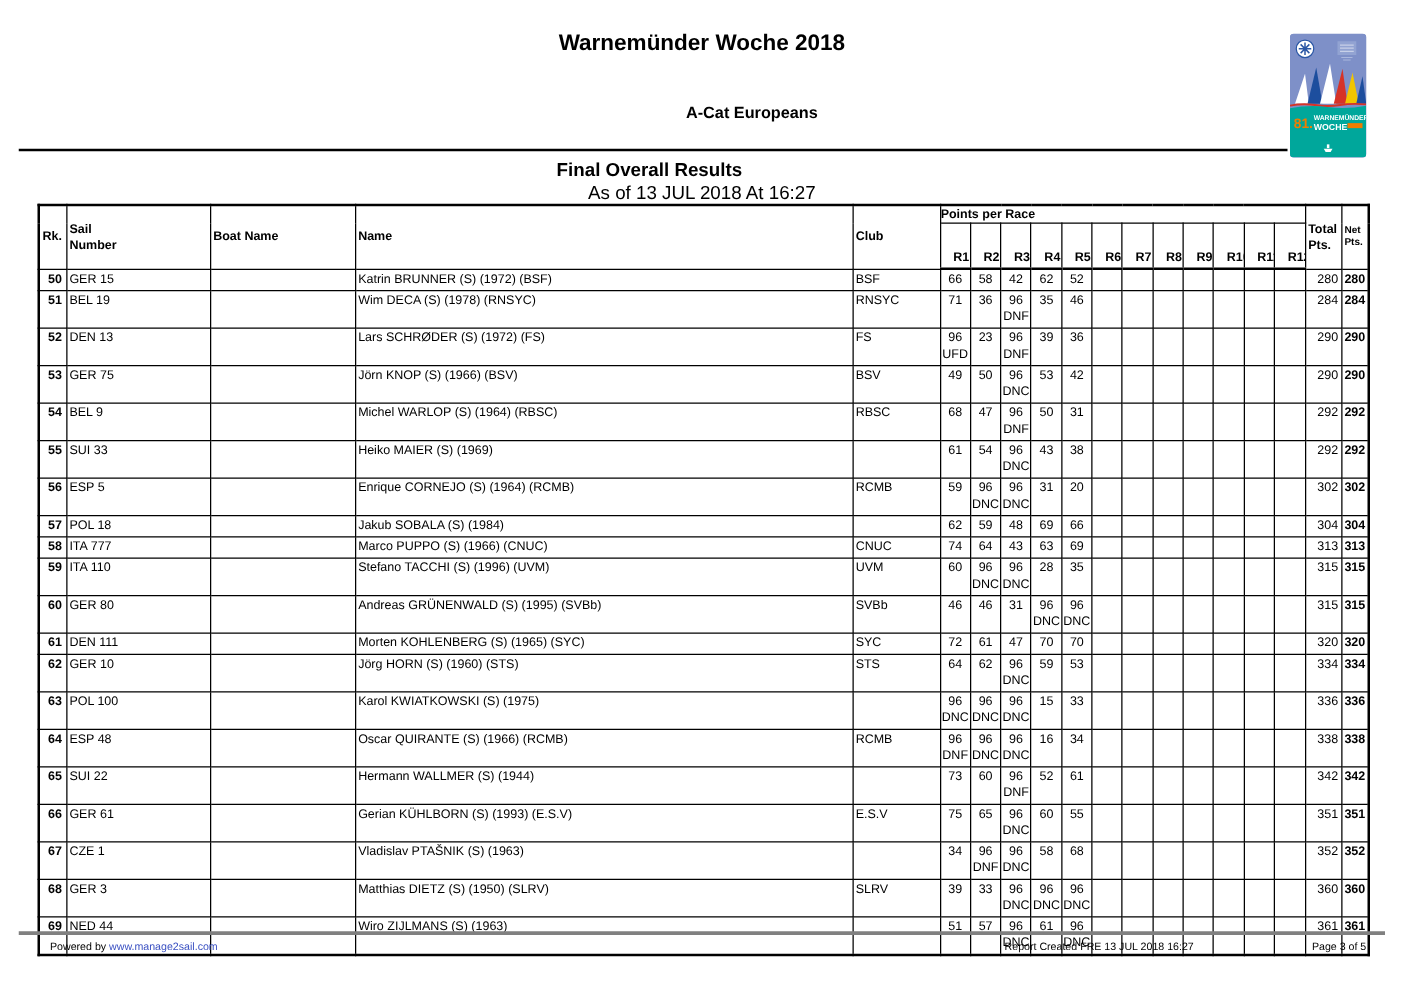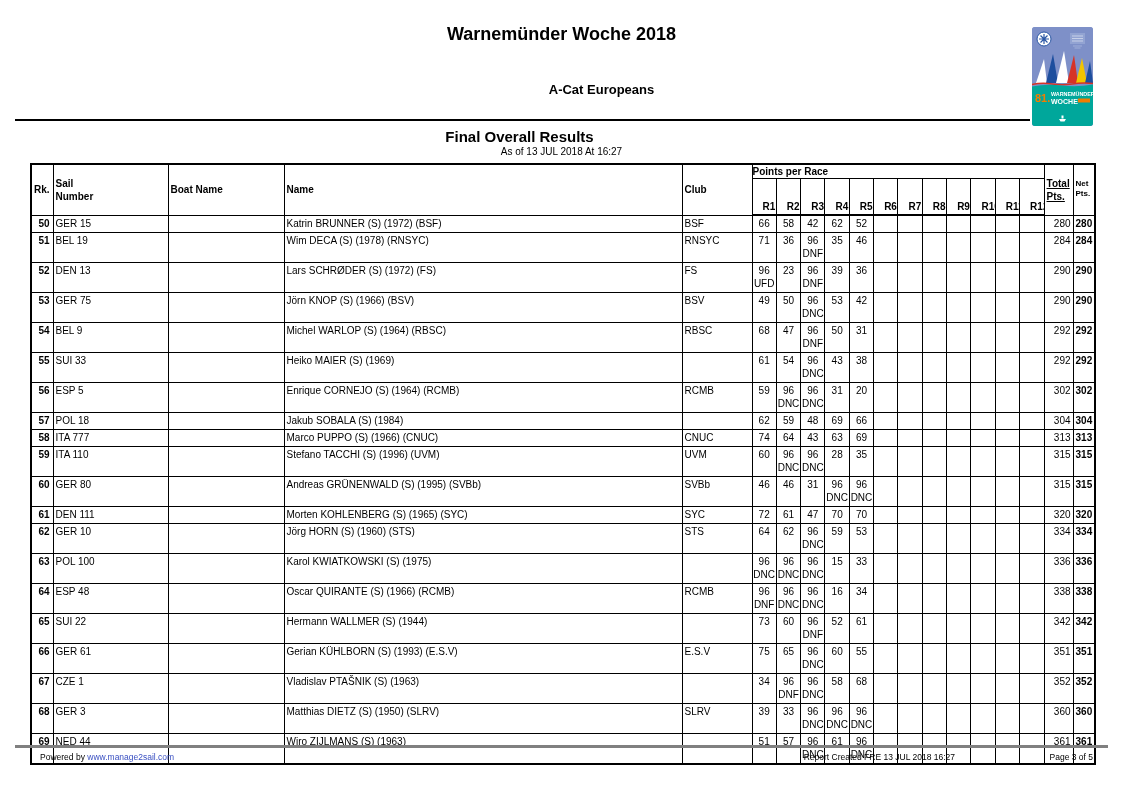--- a/index.html
+++ b/index.html
@@ -8,38 +8,38 @@
     font-family:"Liberation Sans", sans-serif; color:#000; overflow:hidden;
   }
   .evt-title { position:absolute; top:24px; left:0; width:1123px; text-align:center;
     font-size:18px; font-weight:bold; }
   .class-title { position:absolute; top:82px; left:0; width:1123px; text-align:center;
     font-size:13px; font-weight:bold;padding-left:40px; }
   .hr-line { position:absolute; top:119px; left:15px; width:1015px; height:2px; background:#000; }
   .report-title { position:absolute; top:128px; left:0; width:1039px; text-align:center;
     font-size:15px; font-weight:bold; }
   .report-subtitle { position:absolute; top:146px; left:0; width:1123px; text-align:center;
-    font-size:10px; }
+    font-size:15px; }
 
   
   .logo { position:absolute; left:1032px; top:27px; width:61px; height:99px;
     border-radius:3px; overflow:hidden; background:#7e90c8; }
   .logo svg { display:block; }
 
   
   table.results { position:absolute; left:30px; top:163px; width:1064px;
     border-collapse:collapse; table-layout:fixed; border:2px solid #000; }
   .results th, .results td { border:1px solid #000; padding:1px 2px;
     font-size:10px; line-height:13px; vertical-align:top; overflow:hidden; }
   .results thead th { font-weight:bold; text-align:left; vertical-align:middle; }
   .results thead tr.hrow2 th { border-bottom:2px solid #000;padding-left:10px; }
   th.c-ppr { text-align:center; height:12px; vertical-align:middle; padding:0; }
   tr.hrow2 th { text-align:center; vertical-align:bottom; height:33px; }
   th.c-sail, th.c-total, th.c-net { white-space:pre-line; }
-  th.c-total { vertical-align:bottom;text-decoration:underline; }
+  th.c-total { vertical-align:bottom; }
   th.c-net { vertical-align:bottom; font-size:8px; line-height:10px; padding-bottom:3px; }
   col.race-col { width:24.33px; }
   td.rk { font-weight:bold; text-align:right; padding-right:3px; }
   td.race { text-align:center; padding:1px 0; white-space:pre-line; }
   td.total { text-align:right; }
   td.net { text-align:right; font-weight:bold; }
   tbody tr td { height:14px; }
   tbody tr.tall td { height:27px; }
 
   

